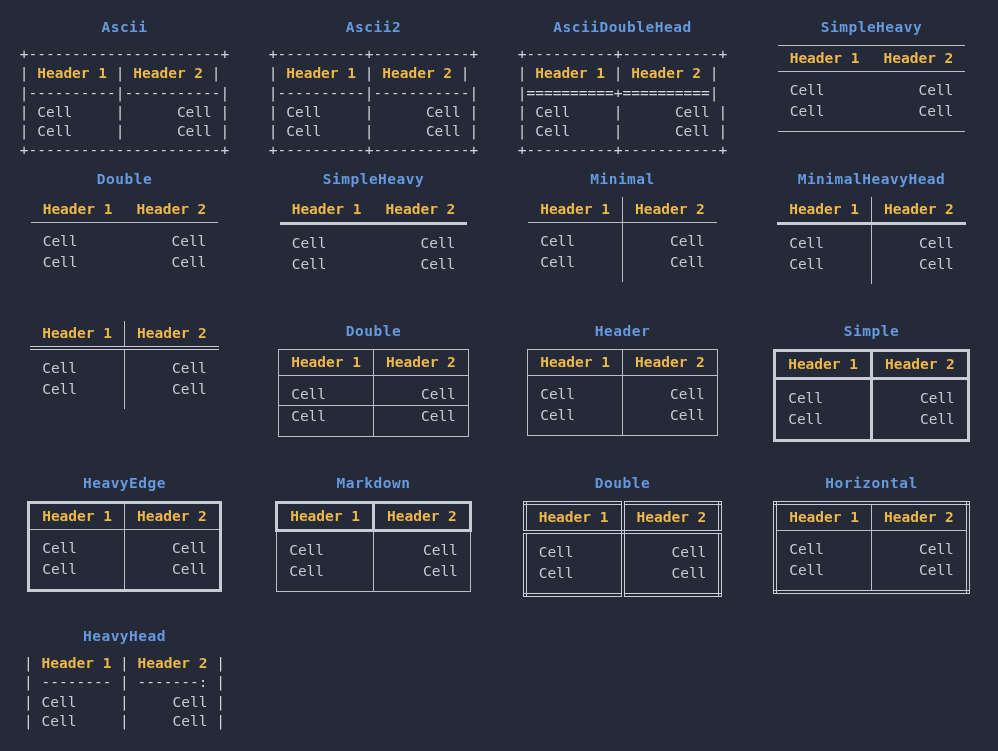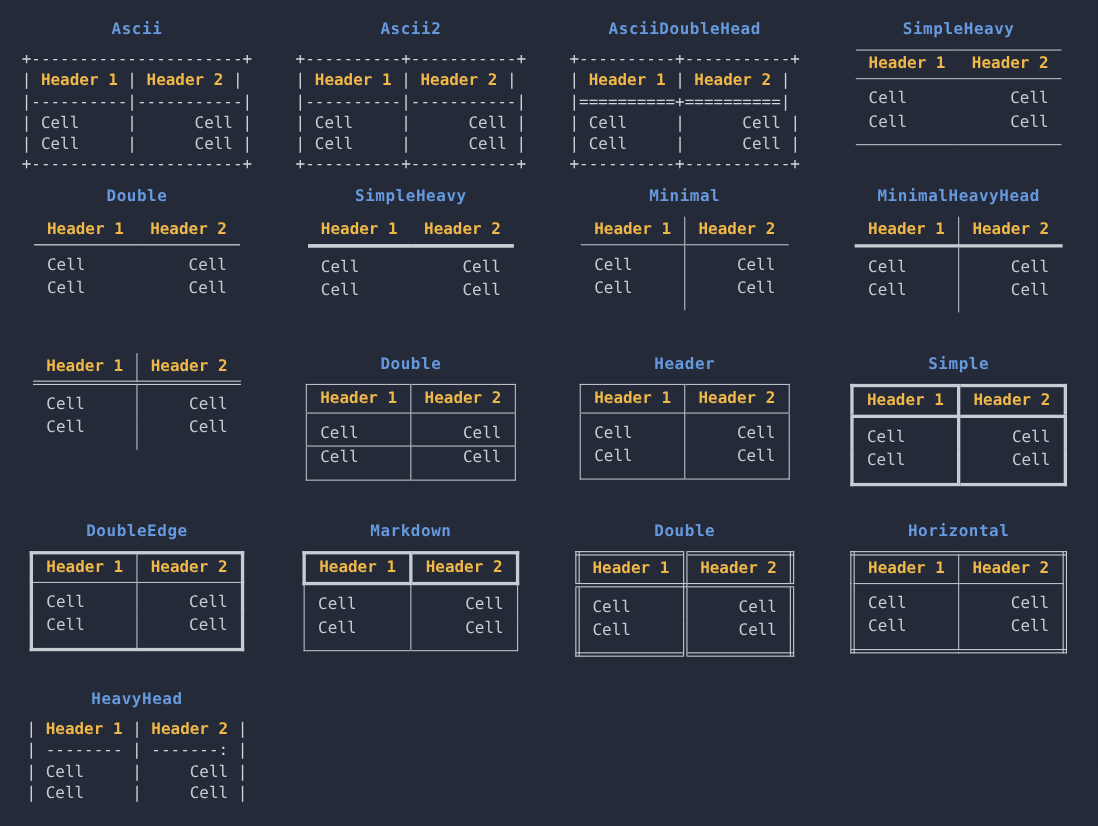--- a/index.html
+++ b/index.html
@@ -394,21 +394,21 @@
             </tr>
             <tr>
               <td class="pad-b">Cell</td>
               <td class="r pad-b">Cell</td>
             </tr>
           </tbody>
         </table>
       </div>
     </div>
     <div class="cellbox">
-      <div class="title">DoubleEdge</div>
+      <div class="title">HeavyEdge</div>
       <div class="tblwrap">
         <table class="tbl t-heavyedge">
           <thead>
             <tr>
               <th>Header 1</th>
               <th class="r">Header 2</th>
             </tr>
           </thead>
           <tbody>
             <tr>

